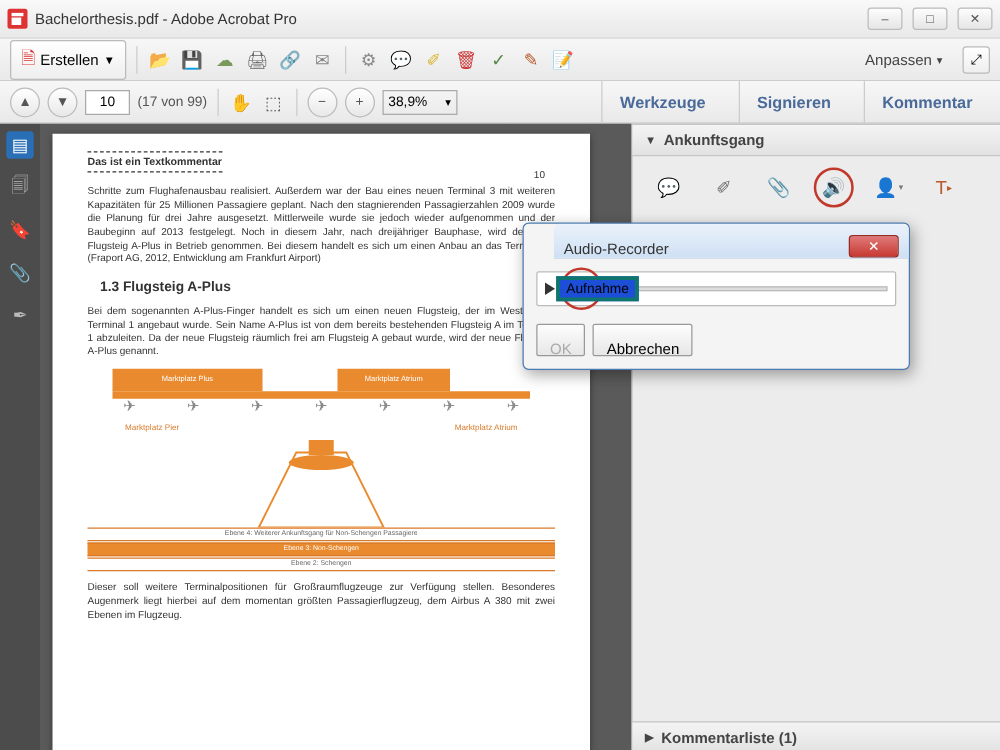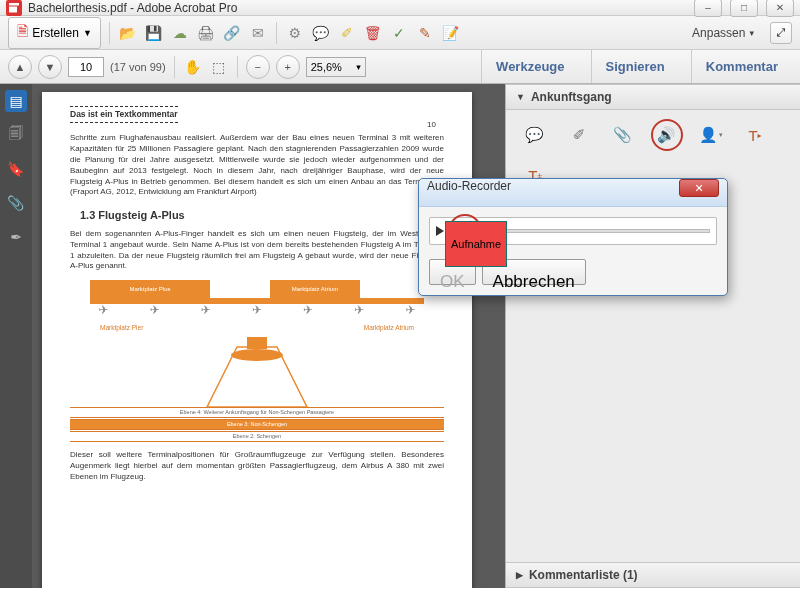--- a/index.html
+++ b/index.html
@@ -1,19 +1,19 @@
 <!DOCTYPE html>
 <html><head>
 <meta charset="utf-8">
 <style>
 * { box-sizing: border-box; margin: 0; padding: 0; font-family: "Segoe UI", Tahoma, sans-serif; }
 body { width: 800px; height: 600px; overflow: hidden; background: #fff; position: relative; }
 
 
-.titlebar { height: 16px; background: linear-gradient(#f9f9f9,#e8e8e8); border-bottom: 1px solid #ccc; display: flex; align-items: center; padding: 0 6px; font-size: 12px; color: #333; }
+.titlebar { height: 16px; background: linear-gradient(#f9f9f9,#e8e8e8); border-bottom: 1px solid #ccc; display: flex; align-items: center; padding: 15px 6px; font-size: 12px; color: #333; }
 .titlebar .icon { width: 16px; height: 16px; background: #d33; margin-right: 6px; border-radius: 2px; position: relative; }
 .titlebar .icon::after { content: ""; position: absolute; inset: 3px; background: #fff; clip-path: polygon(0 0,100% 0,100% 30%,0 30%,0 40%,80% 40%,80% 100%,0 100%); }
 .window-controls { margin-left: auto; display: flex; gap: 8px; }
 .window-controls div { width: 28px; height: 18px; border: 1px solid #bbb; border-radius: 3px; background: linear-gradient(#fdfdfd,#e5e5e5); display: flex; align-items: center; justify-content: center; font-size: 10px; color: #555; cursor: pointer; }
 
 
 .toolbar1 { height: 34px; background: linear-gradient(#f7f7f7,#e9e9e9); border-bottom: 1px solid #ccc; display: flex; align-items: center; padding: 0 8px; gap: 6px; }
 .btn-create { display: flex; align-items: center; gap: 4px; padding: 3px 8px; border: 1px solid #bbb; border-radius: 3px; background: linear-gradient(#fff,#eee); font-size: 12px; cursor: pointer; }
 .tb-icon { width: 20px; height: 20px; display: inline-flex; align-items: center; justify-content: center; cursor: pointer; font-size: 14px; }
 .tb-sep { width: 1px; height: 22px; background: #ccc; margin: 0 2px; }
@@ -56,32 +56,32 @@
 
 .right-panel { width: 295px; background: #ececec; border-left: 1px solid #b5b5b5; display: flex; flex-direction: column; }
 .panel-sec-hdr { height: 26px; background: linear-gradient(#f4f4f4,#e2e2e2); border-bottom: 1px solid #c5c5c5; border-top: 1px solid #c5c5c5; display: flex; align-items: center; padding: 0 10px; font-size: 12px; font-weight: 600; color: #444; cursor: pointer; gap: 6px; }
 .panel-body { flex: 0 0 auto; padding: 14px 18px; display: flex; flex-wrap: wrap; gap: 18px 22px; align-content: flex-start; }
 .annot-icon { width: 22px; height: 22px; display: flex; align-items: center; justify-content: center; font-size: 15px; color: #777; cursor: pointer; position: relative; }
 .highlight-ring { position: absolute; inset: -5px; border: 2px solid #c0392b; border-radius: 50%; }
 .spacer { flex: 1; }
 
 
 .dialog { position: absolute; top: 178px; left: 418px; width: 310px; border: 1px solid #4a7ab0; border-radius: 5px; background: #f4f4f4; box-shadow: 2px 4px 12px rgba(0,0,0,.35); }
-.dlg-title { height: 28px; background: linear-gradient(#eaf2fb,#cfe0f4); border-bottom: 1px solid #b9cde4; border-radius: 5px 5px 0 0; display: flex; align-items: flex-start; padding: 0 8px; font-size: 12px; color: #333; }
+.dlg-title { height: 28px; background: linear-gradient(#eaf2fb,#cfe0f4); border-bottom: 1px solid #b9cde4; border-radius: 5px 5px 0 0; display: flex; align-items: flex-end; padding: 0 8px; font-size: 12px; color: #333; margin-left: 24px; }
 .dlg-close { margin-left: auto; width: 40px; height: 18px; background: linear-gradient(#e07a7a,#c73a32); border: 1px solid #9a2a22; border-radius: 3px; color: #fff; display: flex; align-items: center; justify-content: center; font-size: 11px; cursor: pointer; }
 .dlg-body { padding: 10px; }
 .rec-row { border: 1px solid #bbb; background: #fff; border-radius: 2px; height: 28px; display: flex; align-items: center; padding: 0 6px; gap: 6px; position: relative; }
 .rec-play { width: 0; height: 0; border-left: 8px solid #333; border-top: 5px solid transparent; border-bottom: 5px solid transparent; cursor: pointer; }
 .rec-dot { width: 12px; height: 12px; border-radius: 50%; background: #d62020; cursor: pointer; }
 .rec-ring { position: absolute; left: 18px; top: -4px; width: 34px; height: 34px; border: 2px solid #c0392b; border-radius: 50%; pointer-events: none; }
 .rec-slider { flex: 1; height: 4px; background: #ddd; border: 1px solid #bbb; position: relative; margin-left: 4px; }
 .rec-thumb { position: absolute; left: 0; top: -6px; width: 10px; height: 16px; background: linear-gradient(#fff,#ddd); border: 1px solid #999; border-radius: 2px; }
-.tooltip { position: absolute; top: 42px; left: 26px; background: #ef4444; border: 1px solid #0f766e; font-size: 11px; padding: 16px 5px; }
+.tooltip { position: absolute; top: 42px; left: 26px; background: #1d4ed8; border: 3px solid #0f766e; font-size: 11px; padding: 1px 5px; }
 .dlg-btns { display: flex; gap: 6px; margin-top: 14px; justify-content: flex-start; }
-.dlg-btns button { height: 22px; padding: 12px 10px; font-size: 17px; border: 1px solid #999; border-radius: 2px; background: linear-gradient(#fdfdfd,#e7e7e7); cursor: pointer; }
+.dlg-btns button { height: 22px; padding: 12px 10px; font-size: 12px; border: 1px solid #999; border-radius: 2px; background: linear-gradient(#fdfdfd,#e7e7e7); cursor: pointer; }
 .dlg-btns button:disabled { color: #aaa; }
 .dlg-btns .browse { margin-left: auto; }
 
 .tri { font-size: 9px; }
 </style>
 </head>
 <body>
 
 <div class="titlebar">
   <div class="icon"></div>
@@ -126,21 +126,21 @@
   <div class="navbtn">▼</div>
   <input class="pagefield" value="10" style="">
   <span class="pageinfo">(17 von 99)</span>
   <span class="tb-sep"></span>
   <span class="tb-icon" style="color:#888">✋</span>
   <span class="tb-icon" style="color:#555">⬚</span>
   <span class="tb-sep"></span>
   <div class="navbtn">−</div>
   <div class="navbtn">+</div>
   <div class="zoomfield">
-    <span>25,6%</span>
+    <span>38,9%</span>
     <span class="tri">▾</span>
   </div>
   <div class="right-tabs">
     <div>Werkzeuge</div>
     <div>Signieren</div>
     <div>Kommentar</div>
   </div>
 </div>
 
 <div class="main">

